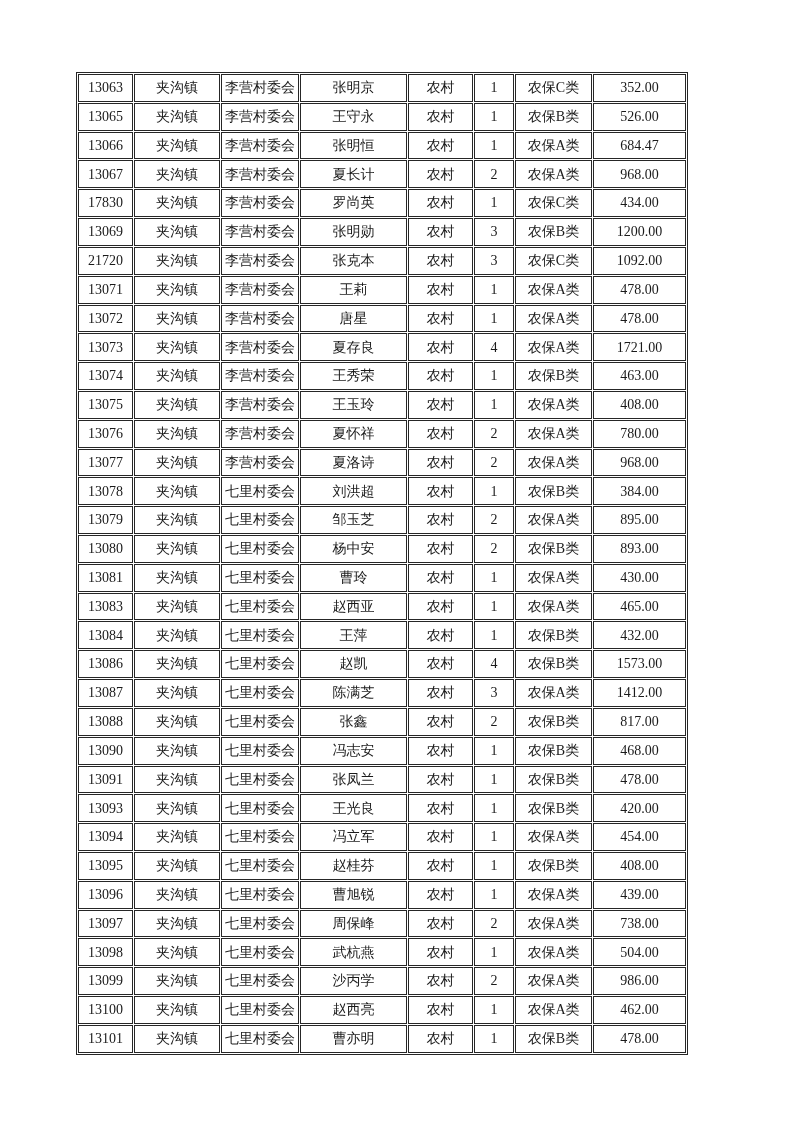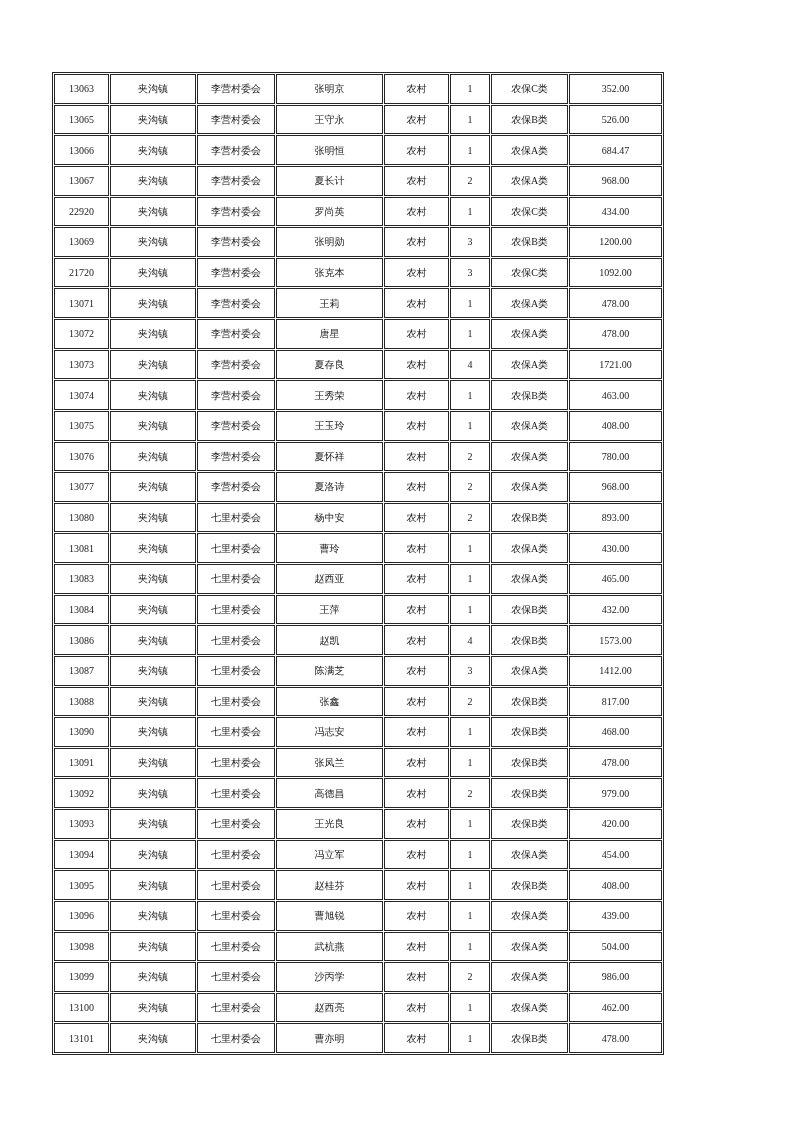--- a/index.html
+++ b/index.html
@@ -11,29 +11,29 @@
     position: relative;
     width: 793px;
     height: 1122px;
     background: #ffffff;
     font-family: "Liberation Serif", "DejaVu Serif", serif;
     color: #1a1a1a;
     overflow: hidden;
   }
   table.records {
     position: absolute;
-    left: 52px;
+    left: 76px;
     top: 72px;
     width: 601px;
     height: 983px;
     table-layout: fixed;
     border-collapse: separate;
     border-spacing: 1px;
     border: 1px solid #262626;
-    font-size: 10px;
+    font-size: 14px;
   }
   table.records td {
     border: 1px solid #262626;
     text-align: center;
     vertical-align: middle;
     padding: 0 2px;
     line-height: 1.1;
     white-space: nowrap;
     overflow: hidden;
     color: #1a1a1a;
@@ -90,21 +90,21 @@
           <td>13067</td>
           <td>夹沟镇</td>
           <td>李营村委会</td>
           <td>夏长计</td>
           <td>农村</td>
           <td>2</td>
           <td>农保A类</td>
           <td>968.00</td>
         </tr>
         <tr>
-          <td>22920</td>
+          <td>17830</td>
           <td>夹沟镇</td>
           <td>李营村委会</td>
           <td>罗尚英</td>
           <td>农村</td>
           <td>1</td>
           <td>农保C类</td>
           <td>434.00</td>
         </tr>
         <tr>
           <td>13069</td>
@@ -190,20 +190,40 @@
           <td>13077</td>
           <td>夹沟镇</td>
           <td>李营村委会</td>
           <td>夏洛诗</td>
           <td>农村</td>
           <td>2</td>
           <td>农保A类</td>
           <td>968.00</td>
         </tr>
         <tr>
+          <td>13078</td>
+          <td>夹沟镇</td>
+          <td>七里村委会</td>
+          <td>刘洪超</td>
+          <td>农村</td>
+          <td>1</td>
+          <td>农保B类</td>
+          <td>384.00</td>
+        </tr>
+        <tr>
+          <td>13079</td>
+          <td>夹沟镇</td>
+          <td>七里村委会</td>
+          <td>邹玉芝</td>
+          <td>农村</td>
+          <td>2</td>
+          <td>农保A类</td>
+          <td>895.00</td>
+        </tr>
+        <tr>
           <td>13080</td>
           <td>夹沟镇</td>
           <td>七里村委会</td>
           <td>杨中安</td>
           <td>农村</td>
           <td>2</td>
           <td>农保B类</td>
           <td>893.00</td>
         </tr>
         <tr>
@@ -280,30 +300,20 @@
           <td>13091</td>
           <td>夹沟镇</td>
           <td>七里村委会</td>
           <td>张凤兰</td>
           <td>农村</td>
           <td>1</td>
           <td>农保B类</td>
           <td>478.00</td>
         </tr>
         <tr>
-          <td>13092</td>
-          <td>夹沟镇</td>
-          <td>七里村委会</td>
-          <td>高德昌</td>
-          <td>农村</td>
-          <td>2</td>
-          <td>农保B类</td>
-          <td>979.00</td>
-        </tr>
-        <tr>
           <td>13093</td>
           <td>夹沟镇</td>
           <td>七里村委会</td>
           <td>王光良</td>
           <td>农村</td>
           <td>1</td>
           <td>农保B类</td>
           <td>420.00</td>
         </tr>
         <tr>
@@ -328,20 +338,30 @@
         </tr>
         <tr>
           <td>13096</td>
           <td>夹沟镇</td>
           <td>七里村委会</td>
           <td>曹旭锐</td>
           <td>农村</td>
           <td>1</td>
           <td>农保A类</td>
           <td>439.00</td>
+        </tr>
+        <tr>
+          <td>13097</td>
+          <td>夹沟镇</td>
+          <td>七里村委会</td>
+          <td>周保峰</td>
+          <td>农村</td>
+          <td>2</td>
+          <td>农保A类</td>
+          <td>738.00</td>
         </tr>
         <tr>
           <td>13098</td>
           <td>夹沟镇</td>
           <td>七里村委会</td>
           <td>武杭燕</td>
           <td>农村</td>
           <td>1</td>
           <td>农保A类</td>
           <td>504.00</td>

